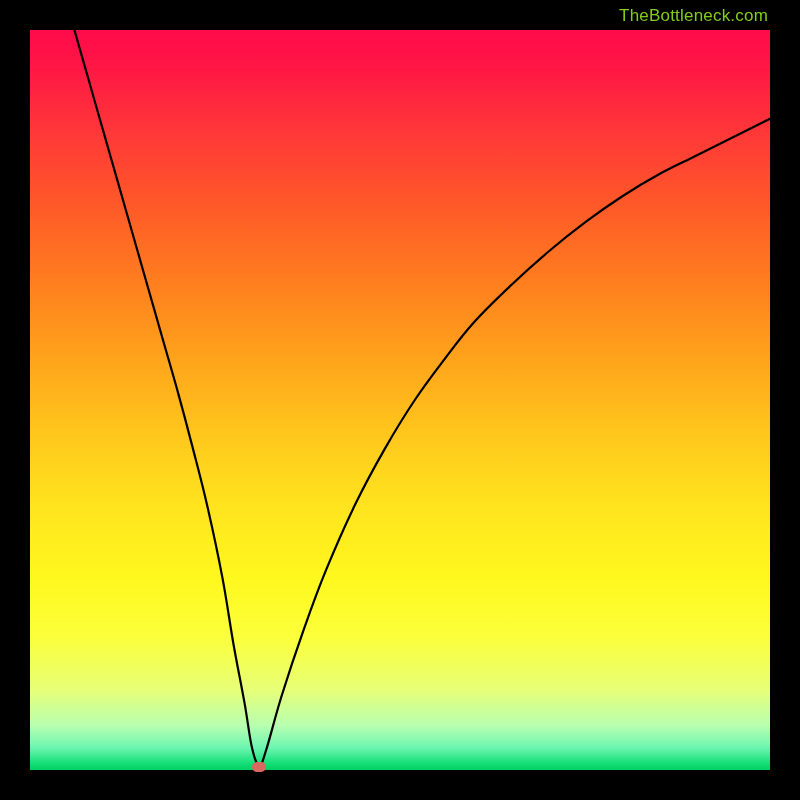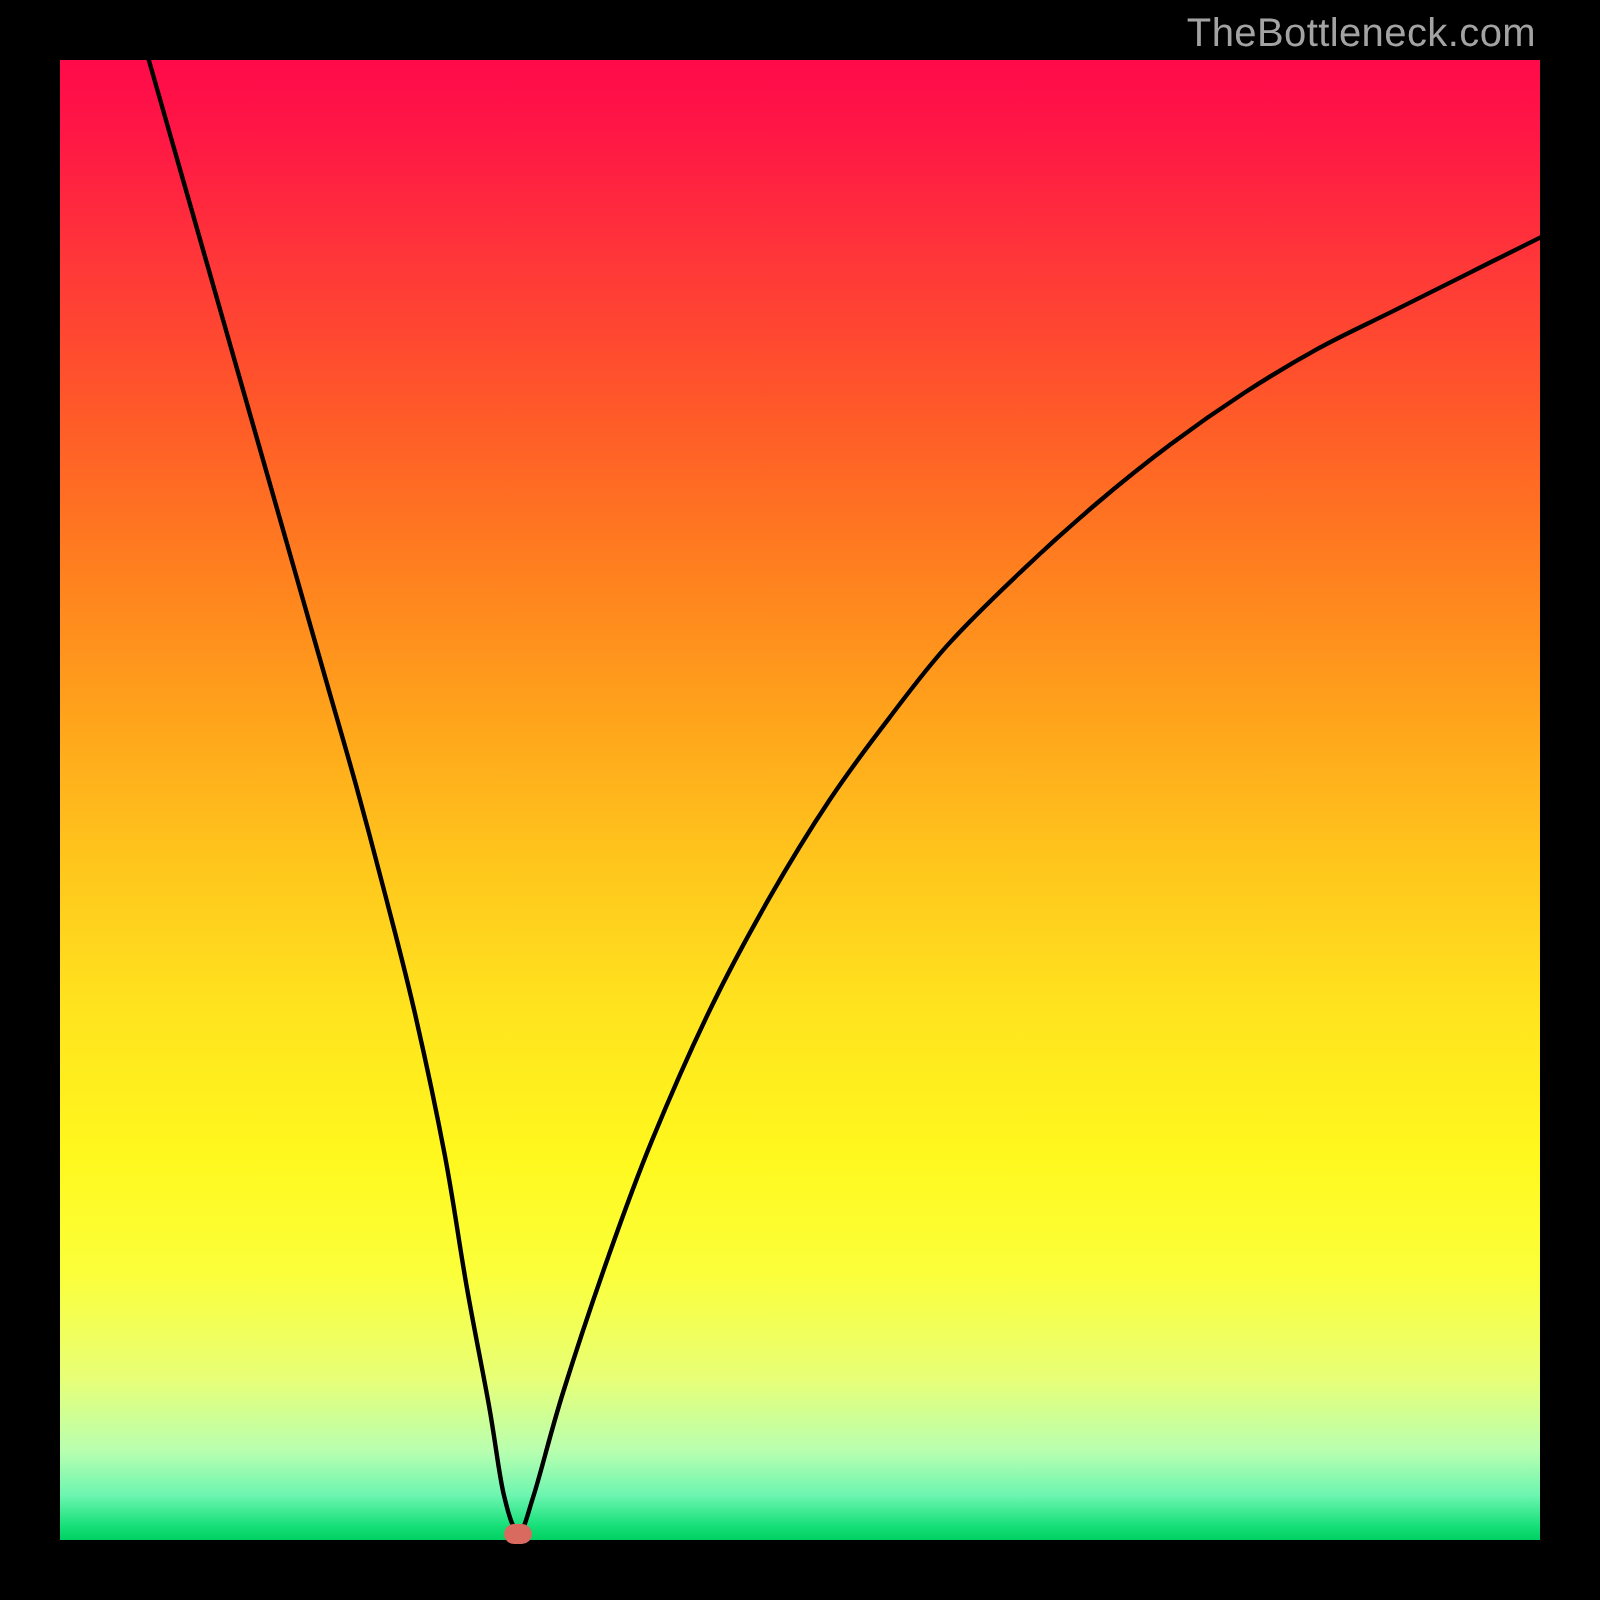--- a/index.html
+++ b/index.html
@@ -32,22 +32,22 @@
       #6cf5b0 97%,
       #18e07a 99%,
       #00d061 100%
     );
   }
   .watermark {
     position: absolute;
     top: 6px;
     right: 32px;
     font-family: Arial, sans-serif;
-    font-size: 20px;
-    color: #a3a3a3;
+    font-size: 17px;
+    color: #84cc16;
     letter-spacing: 0.2px;
   }
   .marker {
     position: absolute;
     width: 14px;
     height: 10px;
     background: #d96a5f;
     border-radius: 5px;
     transform: translate(-50%, -50%);
   }

